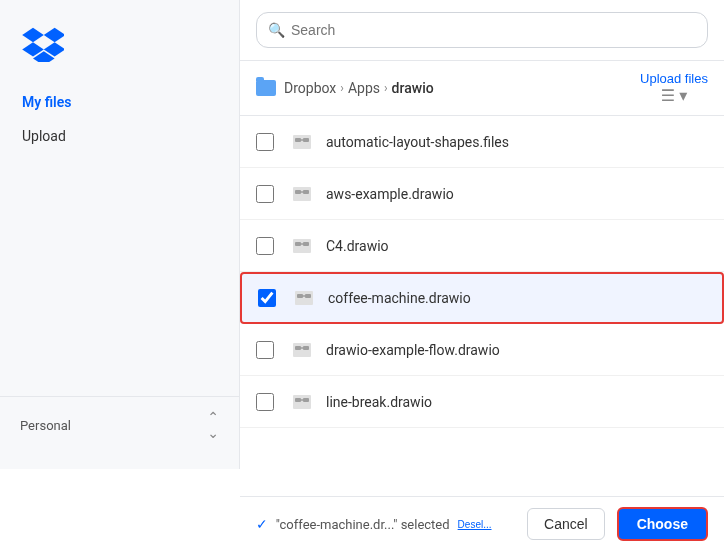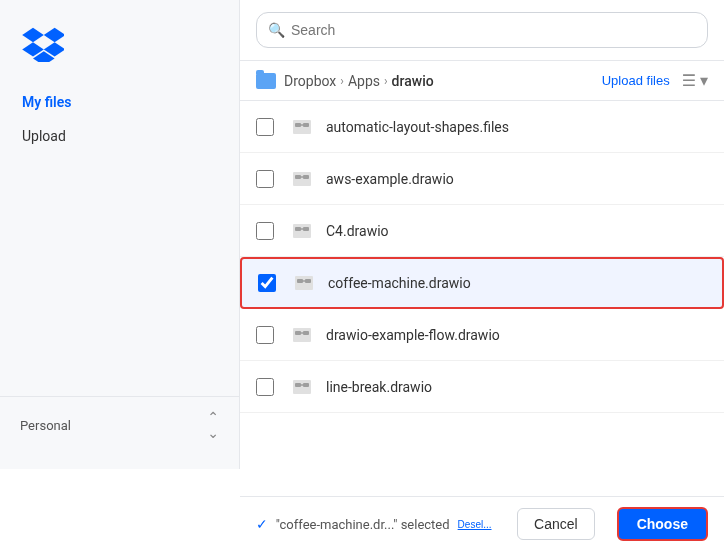--- a/index.html
+++ b/index.html
@@ -162,21 +162,21 @@
 
     .breadcrumb-current {
       color: #333;
       font-weight: 500;
       font-size: 14px;
     }
 
     .toolbar-actions {
       display: flex;
       align-items: center;
-      gap: 12px;
+      flex-direction: column;
     }
 
     .upload-files-btn {
       font-size: 13px;
       color: #0061ff;
       cursor: pointer;
       background: none;
       border: none;
       font-weight: 500;
     }
@@ -275,21 +275,21 @@
       cursor: pointer;
       background: none;
       border: none;
       font-weight: 500;
       text-decoration: underline;
     }
 
     .status-right {
       display: flex;
       align-items: center;
-      gap: 22px;
+      gap: 12px;
     }
 
     .cancel-btn {
       padding: 7px 16px;
       border: 1.5px solid #d1d5db;
       border-radius: 6px;
       font-size: 14px;
       cursor: pointer;
       background: #fff;
       color: #333;

